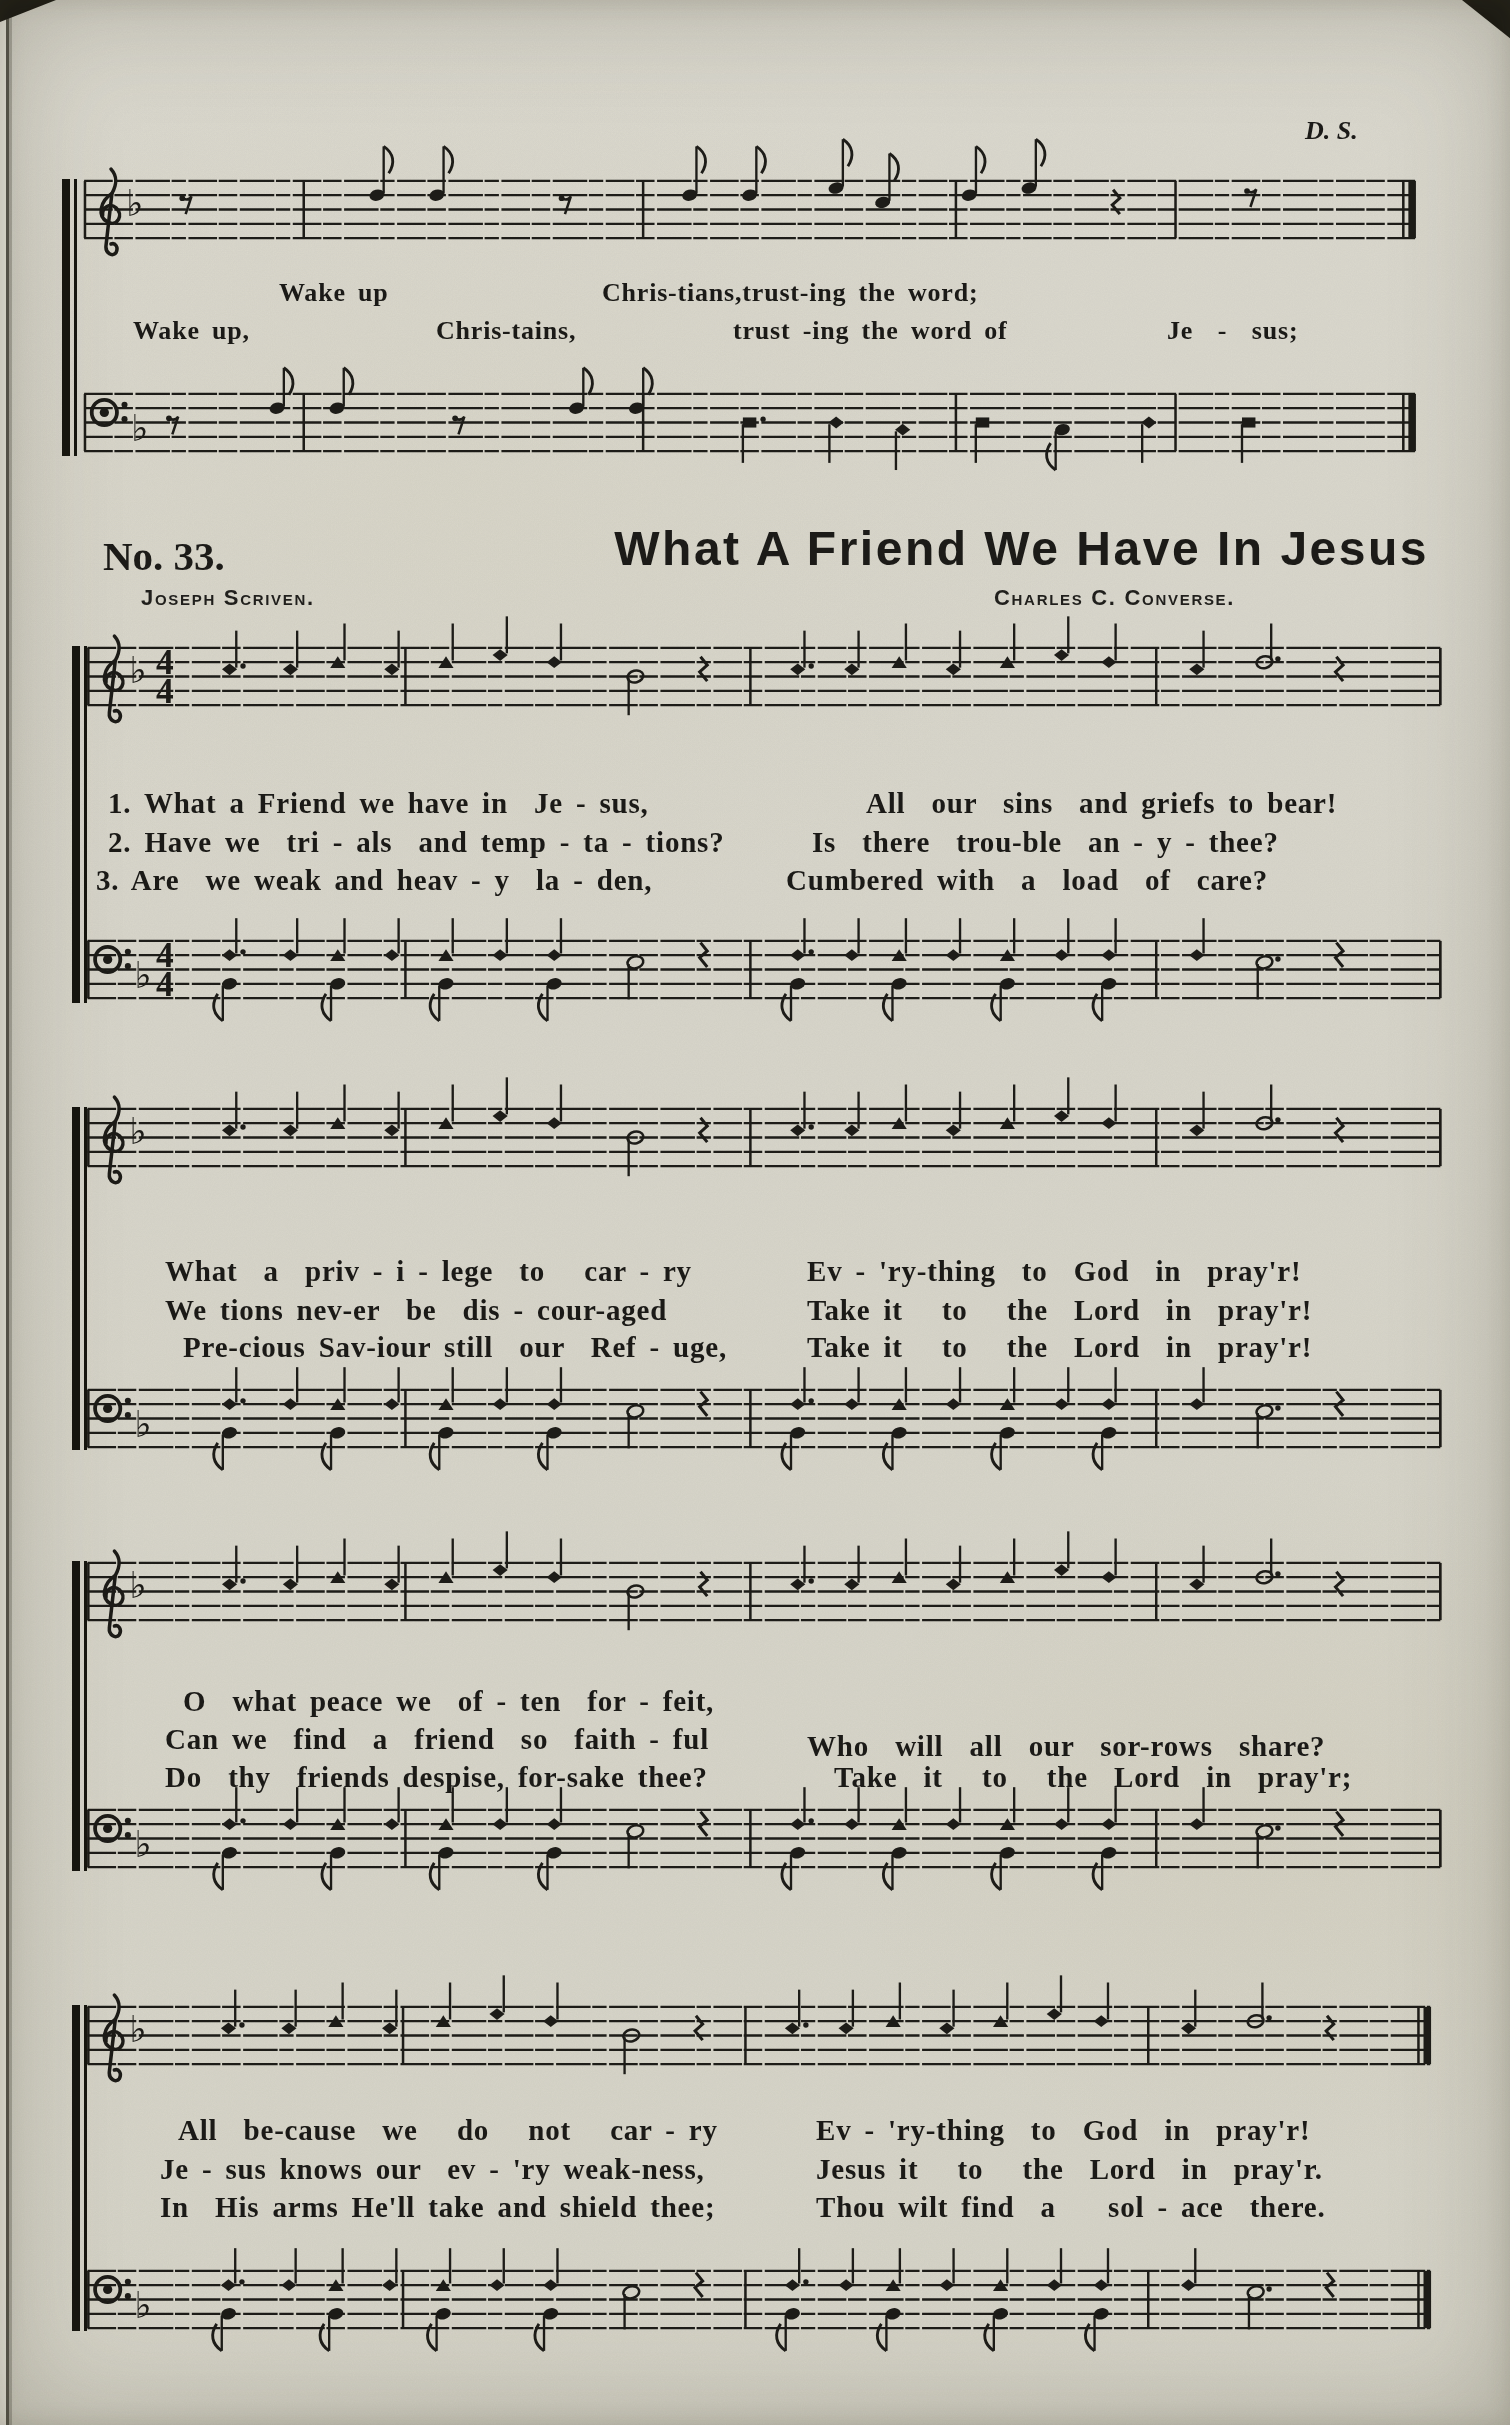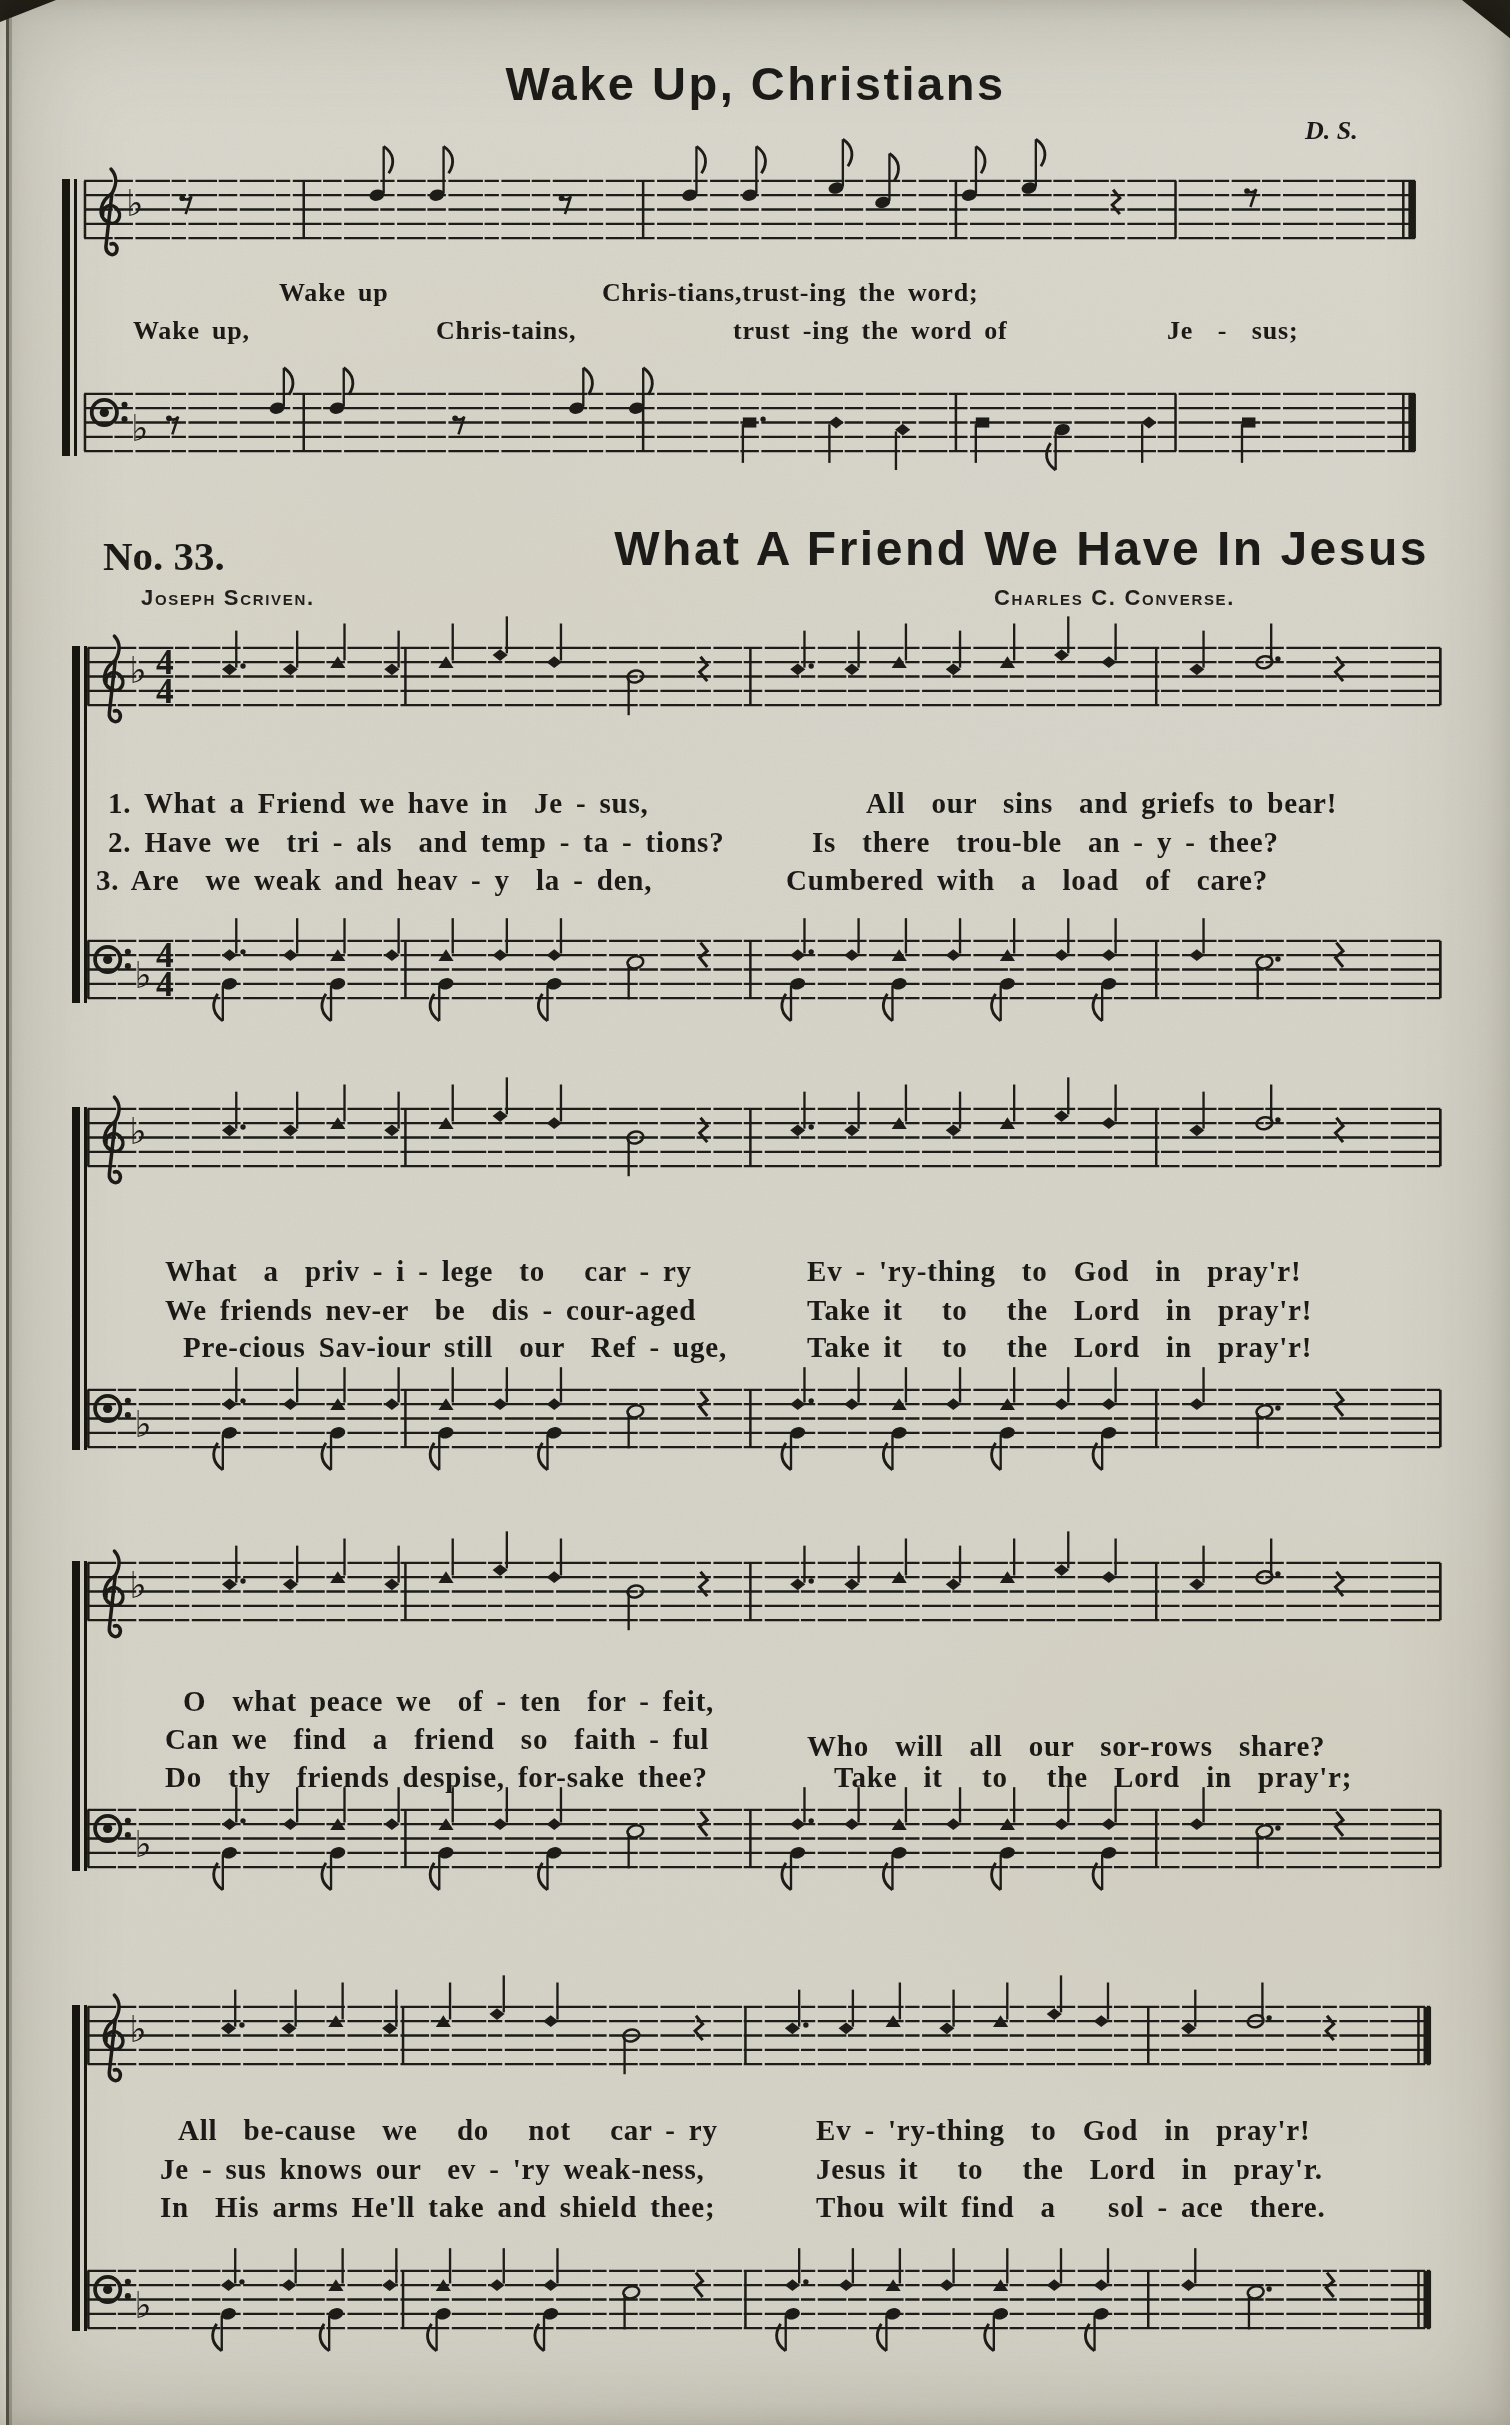--- a/index.html
+++ b/index.html
@@ -46,21 +46,20 @@
       <feTurbulence type="fractalNoise" baseFrequency="0.8" numOctaves="2" stitchTiles="stitch"></feTurbulence>
       <feColorMatrix type="matrix" values="0 0 0 0 0.38  0 0 0 0 0.36  0 0 0 0 0.29  0 0 0 0.16 0"></feColorMatrix>
     </filter>
     <rect width="100%" height="100%" filter="url(#grainf)"></rect>
   </svg>
 
   <div class="gutter"></div>
   <div class="corner tl"></div>
   <div class="corner tr"></div>
 
-  <h1 class="song-title top-title">Wake Up, Christians</h1>
   <div class="ds">D. S.</div>
 
   <span class="hymn-no">No. 33.</span>
   <h2 class="song-title hymn-title">What A Friend We Have In Jesus</h2>
   <div class="attr lyricist">Joseph Scriven.</div>
   <div class="attr composer">Charles C. Converse.</div>
 
   <div id="systems-layer">
       <div class="sysbar" style="left: 62px; top: 179px; height: 277px;"></div>
       <div class="sysbar" style="left: 72px; top: 646px; height: 357px;"></div>
@@ -742,21 +741,21 @@
       </div>
       <div class="lyric" style="top: 864px; font-size: 29px;">
         <span style="left: 96px;">3. Are  we weak and heav - y  la - den,</span>
         <span style="left: 786px;">Cumbered with  a  load  of  care?</span>
       </div>
       <div class="lyric" style="top: 1255px; font-size: 29px;">
         <span style="left: 165px;">What  a  priv - i - lege  to   car - ry</span>
         <span style="left: 807px;">Ev - 'ry-thing  to  God  in  pray'r!</span>
       </div>
       <div class="lyric" style="top: 1294px; font-size: 29px;">
-        <span style="left: 165px;">We friends nev-er  be  dis - cour-aged</span>
+        <span style="left: 165px;">We tions nev-er  be  dis - cour-aged</span>
         <span style="left: 807px;">Take it   to   the  Lord  in  pray'r!</span>
       </div>
       <div class="lyric" style="top: 1331px; font-size: 29px;">
         <span style="left: 165px; margin-left: 18px;">Pre-cious Sav-iour still  our  Ref - uge,</span>
         <span style="left: 807px;">Take it   to   the  Lord  in  pray'r!</span>
       </div>
       <div class="lyric" style="top: 1685px; font-size: 29px;">
         <span style="left: 183px;">O  what peace we  of - ten  for - feit,</span>
       </div>
       <div class="lyric" style="top: 1723px; font-size: 29px;">

